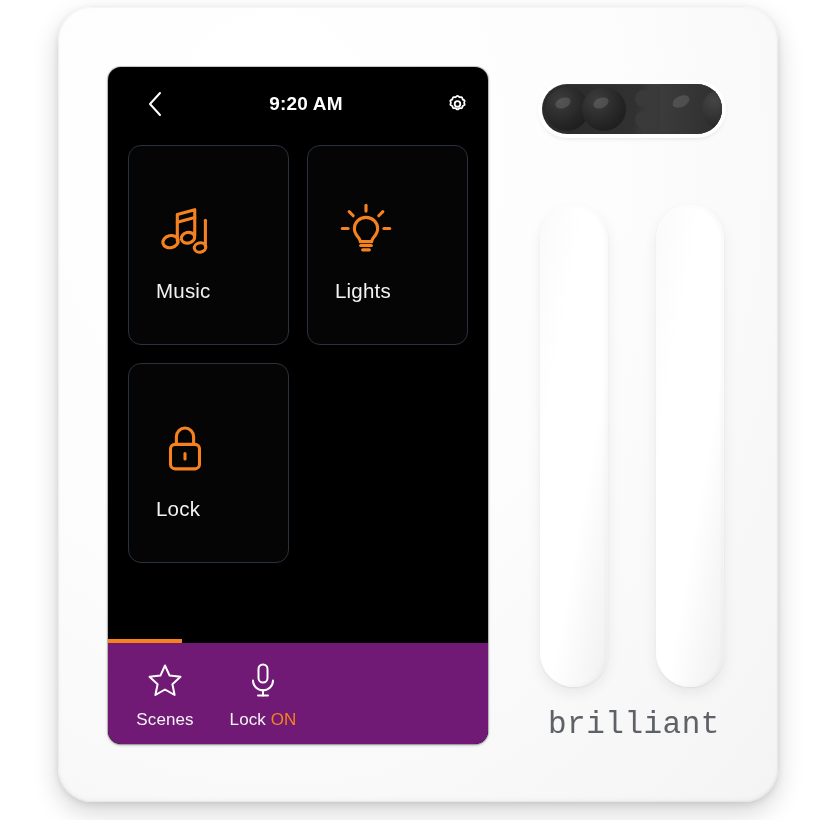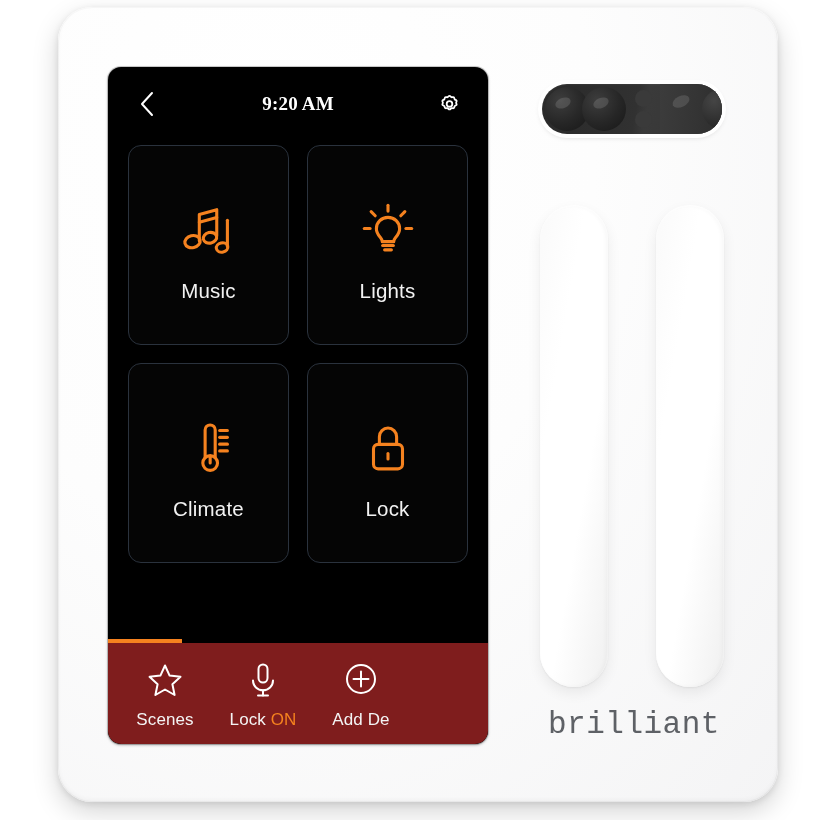--- a/index.html
+++ b/index.html
@@ -48,28 +48,27 @@
     height: 677px;
     background: #000000;
     border-radius: 13px;
     overflow: hidden;
     box-shadow: 0 1px 3px rgba(0,0,0,0.35), 0 0 0 1px rgba(0,0,0,0.18);
   }
 
   
   #statusbar {
     position: absolute;
-    left: 0; top: 0;
+    left: 8px; top: 0;
     width: 100%; height: 74px;
     display: flex;
     align-items: center;
     justify-content: space-between;
     padding: 0 24px;
     box-sizing: border-box;
-    font-family: Liberation Serif, serif;
   }
   .sb-icon { width: 30px; height: 30px; display:flex; align-items:center; justify-content:center;}
   #clock {
     color: #ffffff;
     font-size: 19px;
     font-weight: 700;
     letter-spacing: 0.2px;
   }
 
   
@@ -82,23 +81,24 @@
     grid-template-columns: 1fr 1fr;
     gap: 18px;
   }
   .tile {
     height: 200px;
     border: 1px solid #2a323d;
     border-radius: 13px;
     background: #050505;
     display: flex;
     flex-direction: column;
-    align-items: center;
+    align-items: flex-start;
     justify-content: center;
     box-sizing: border-box;
+    padding-left: 27px;
   }
   .tile-icon {
     height: 86px;
     display: flex;
     align-items: center;
     justify-content: center;
     margin-bottom: 6px;
   }
   .tile-label {
     color: #f2f2f2;
@@ -122,21 +122,21 @@
     background: #f5821f;
   }
 
   
   #toolbar {
     position: absolute;
     left: 0;
     top: 576px;
     width: 100%;
     height: 101px;
-    background: #7f1d1d;
+    background: #701a75;
     border-bottom-left-radius: 13px;
     border-bottom-right-radius: 13px;
     overflow: hidden;
   }
   #toolbar-inner {
     display: flex;
     align-items: flex-start;
     padding-left: 22px;
     padding-top: 16px;
     gap: 28px;
@@ -298,34 +298,20 @@
             <path d="M32 6.5v6"></path>
             <path d="M13.5 30.5h-6"></path>
             <path d="M50.5 30.5h6"></path>
             <path d="M18.8 17.3l-4.2-4.2"></path>
             <path d="M45.2 17.3l4.2-4.2"></path>
           </svg>
         </div>
         <div class="tile-label">Lights</div>
       </div>
 
-      <div class="tile">
-        <div class="tile-icon">
-          <svg width="62" height="62" viewBox="0 0 64 64" fill="none" stroke="#f5821f" stroke-width="3.2" stroke-linecap="round" stroke-linejoin="round">
-            <path d="M28 41.5V13.5c0-3 2.3-5.3 5.2-5.3s5.2 2.3 5.2 5.3v28"></path>
-            <circle cx="33.2" cy="47.5" r="7.6"></circle>
-            <path d="M33.2 41.5v6"></path>
-            <path d="M43 14h8"></path>
-            <path d="M43 21h8"></path>
-            <path d="M43 28h8"></path>
-            <path d="M43 35h8"></path>
-          </svg>
-        </div>
-        <div class="tile-label">Climate</div>
-      </div>
 
       <div class="tile">
         <div class="tile-icon">
           <svg width="58" height="58" viewBox="0 0 64 64" fill="none" stroke="#f5821f" stroke-width="3.4" stroke-linecap="round" stroke-linejoin="round">
             <rect x="16" y="28" width="32" height="27" rx="5"></rect>
             <path d="M22.5 28v-8.5c0-5.2 4.3-9.5 9.5-9.5s9.5 4.3 9.5 9.5V28"></path>
             <path d="M32 38v6"></path>
           </svg>
         </div>
         <div class="tile-label">Lock</div>
@@ -355,30 +341,20 @@
               <rect x="15.5" y="4.5" width="9" height="18" rx="4.5"></rect>
               <path d="M10 20.5c0 5.5 4.5 9.8 10 9.8s10-4.3 10-9.8"></path>
               <path d="M20 30.3v5.2"></path>
               <path d="M15 35.5h10"></path>
             </svg>
           </div>
           <div class="tb-label"><span>Lock </span><span class="on">ON</span></div>
         </div>
 
 
-        <div class="tb-item">
-          <div class="tb-icon">
-            <svg width="40" height="40" viewBox="0 0 40 40" fill="none" stroke="#ffffff" stroke-width="2" stroke-linecap="round">
-              <circle cx="20" cy="19" r="14"></circle>
-              <path d="M20 11.5v15"></path>
-              <path d="M12.5 19h15"></path>
-            </svg>
-          </div>
-          <div class="tb-label">Add De</div>
-        </div>
 
       </div>
     </div>
 
   </div>
 
   <div id="camera-pill">
     <div class="lens" id="lens-a">
       <div class="lens-glint" style="left:10px; top:11px;"></div>
     </div>

